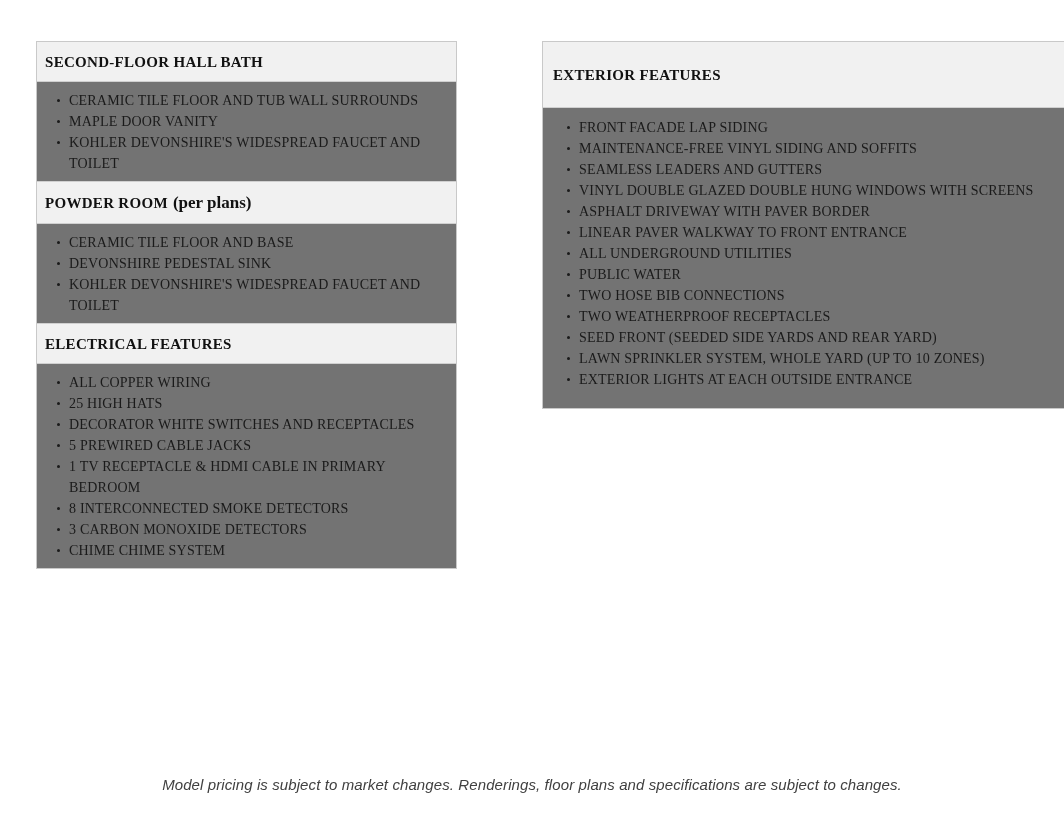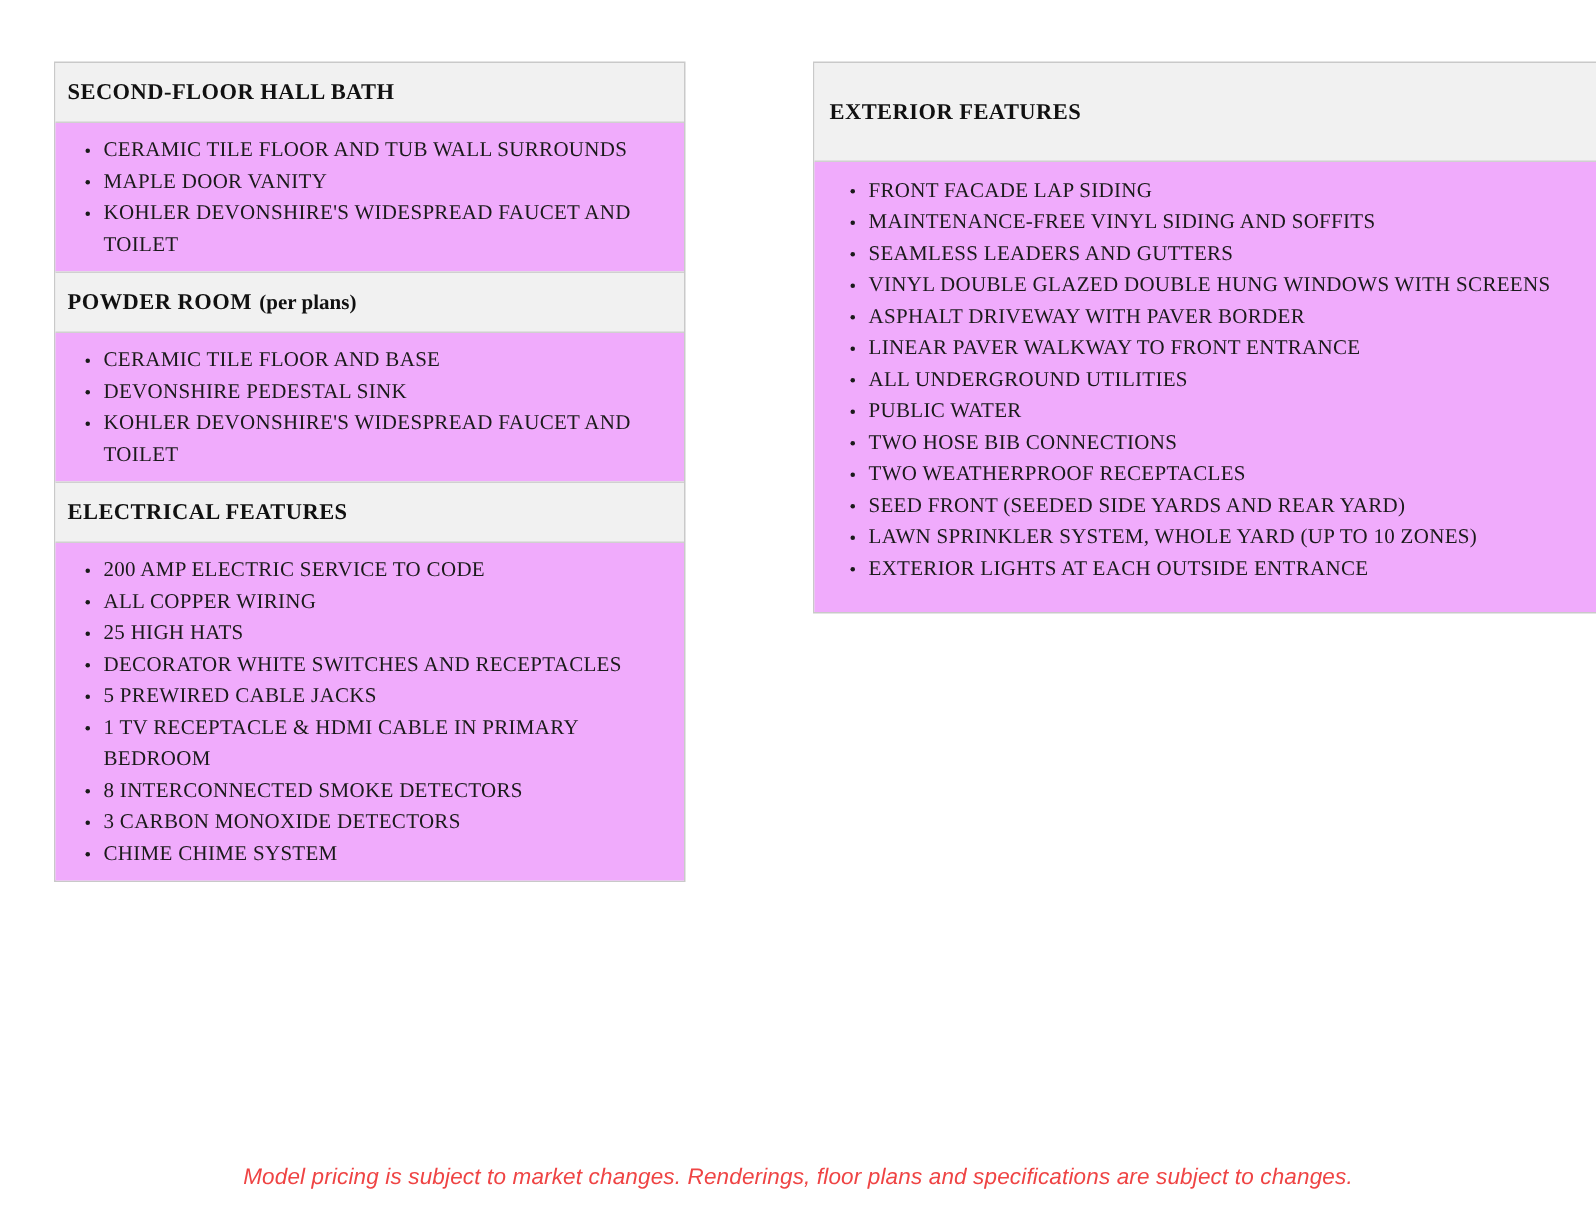--- a/index.html
+++ b/index.html
@@ -30,30 +30,30 @@
   .section + .section .section-header { border-top: 1px solid #d0d0d0; }
   .panel-right .section-header { padding: 24px 10px 23px 10px; }
 
   .section-title {
     font-size: 15px;
     font-weight: bold;
     color: #111111;
     letter-spacing: 0.3px;
   }
   .section-subtitle {
-    font-size: 14px;
+    font-size: 17px;
     font-weight: bold;
     color: #111111;
     margin-left: 5px;
   }
 
   .section-list {
     list-style: none;
     padding: 8px 18px 7px 32px;
-    background: #f0abfc;
+    background: #737373;
   }
   .panel-right .section-list { padding: 9px 16px 18px 36px; }
 
   .section-list li {
     position: relative;
     font-size: 14px;
     line-height: 21px;
     color: #1a1a1a;
     letter-spacing: 0.2px;
   }
@@ -70,21 +70,21 @@
 
   .footer {
     position: absolute;
     left: 0;
     top: 776px;
     width: 100%;
     text-align: center;
     font-family: "Liberation Sans", sans-serif;
     font-style: italic;
     font-size: 15px;
-    color: #ef4444;
+    color: #404040;
     letter-spacing: 0.1px;
   }
 
   .watermark {
     position: absolute;
     right: 10px;
     top: 790px;
     font-family: "Liberation Sans", sans-serif;
     font-size: 22px;
     color: #0f766e;
@@ -117,21 +117,20 @@
           <li>DEVONSHIRE PEDESTAL SINK</li>
           <li>KOHLER DEVONSHIRE'S WIDESPREAD FAUCET AND TOILET</li>
         </ul>
   </section>
 
   <section class="section">
     <header class="section-header">
       <span class="section-title">ELECTRICAL FEATURES</span>
     </header>
     <ul class="section-list">
-          <li>200 AMP ELECTRIC SERVICE TO CODE</li>
           <li>ALL COPPER WIRING</li>
           <li>25 HIGH HATS</li>
           <li>DECORATOR WHITE SWITCHES AND RECEPTACLES</li>
           <li>5 PREWIRED CABLE JACKS</li>
           <li>1 TV RECEPTACLE &amp; HDMI CABLE IN PRIMARY BEDROOM</li>
           <li>8 INTERCONNECTED SMOKE DETECTORS</li>
           <li>3 CARBON MONOXIDE DETECTORS</li>
           <li>CHIME CHIME SYSTEM</li>
         </ul>
   </section>

